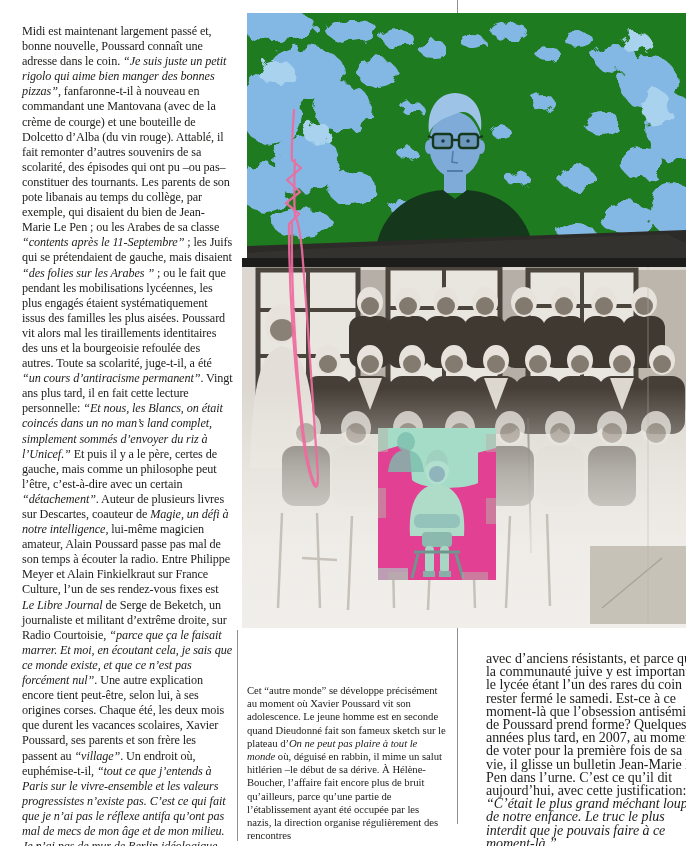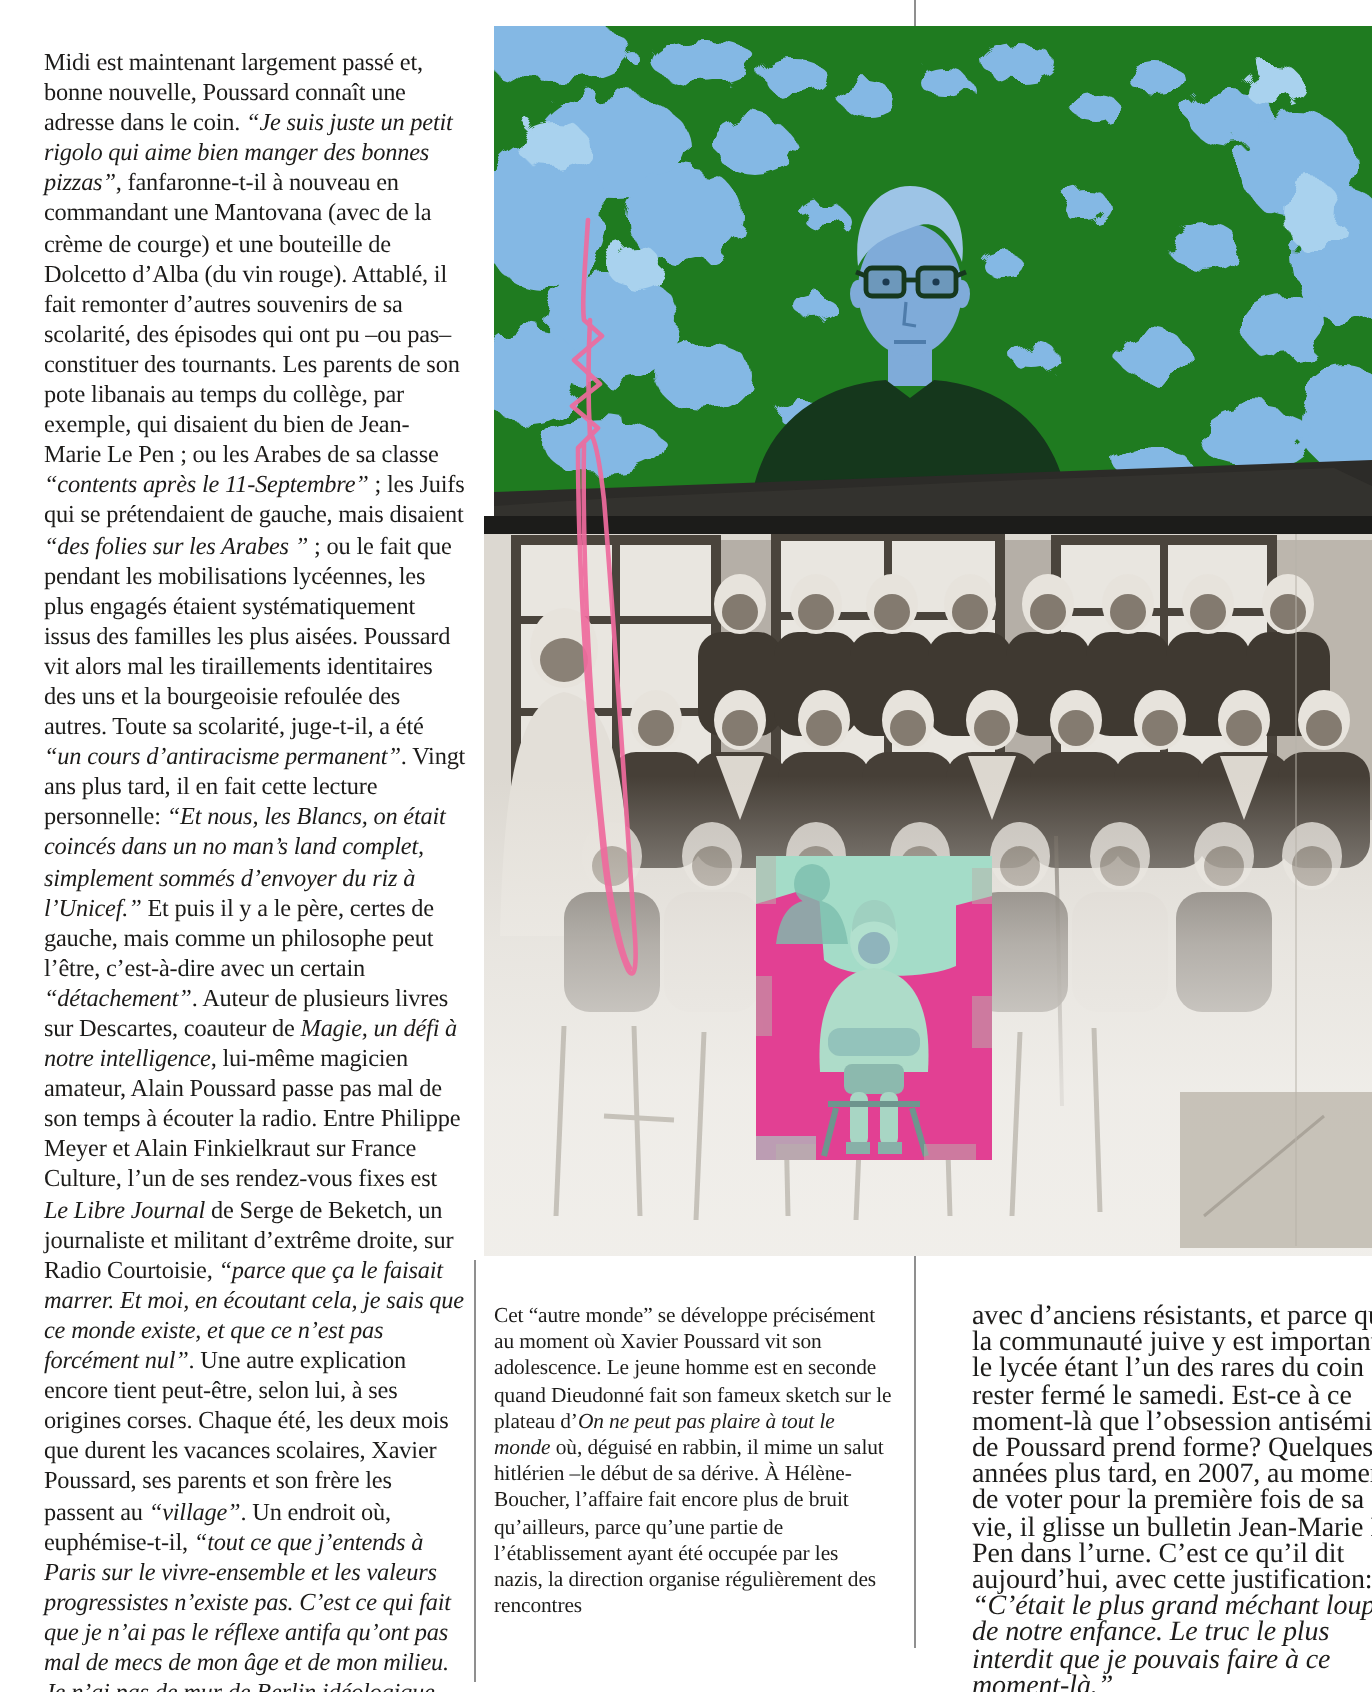--- a/index.html
+++ b/index.html
@@ -4,21 +4,21 @@
 <style>
   html,body{margin:0;padding:0;}
   body{
     width:686px;height:846px;position:relative;overflow:hidden;
     background:#ffffff;
     font-family:"Liberation Serif", serif;
   }
   .col{position:absolute;color:#1d1c1a;text-align:left;}
   .col .it{font-style:italic;}
   #col1{left:22px;top:24px;width:211px;font-size:12.2px;line-height:15.1px;letter-spacing:-0.1px;}
-  #col2{left:247px;top:652px;width:199px;font-size:10.7px;line-height:13.2px;letter-spacing:-0.05px;}
+  #col2{left:247px;top:684px;width:199px;font-size:10.7px;line-height:13.2px;letter-spacing:-0.05px;}
   #col3{left:486px;top:652px;width:216px;font-size:14px;line-height:13.2px;letter-spacing:-0.05px;}
   .vline{position:absolute;width:1px;background:#8f8f8f;}
   #divider-top{left:457px;top:0;height:13px;}
   #divider-bottom-right{left:457px;top:628px;height:196px;}
   #divider-bottom-left{left:237px;top:630px;height:211px;}
   .photo{position:absolute;display:block;}
   #portrait{left:247px;top:13px;width:439px;height:245px;}
   #classphoto{left:242px;top:258px;width:444px;height:370px;}
   #inset{left:378px;top:428px;width:118px;height:152px;}
   #scribble{left:265px;top:100px;width:80px;height:410px;pointer-events:none;}

